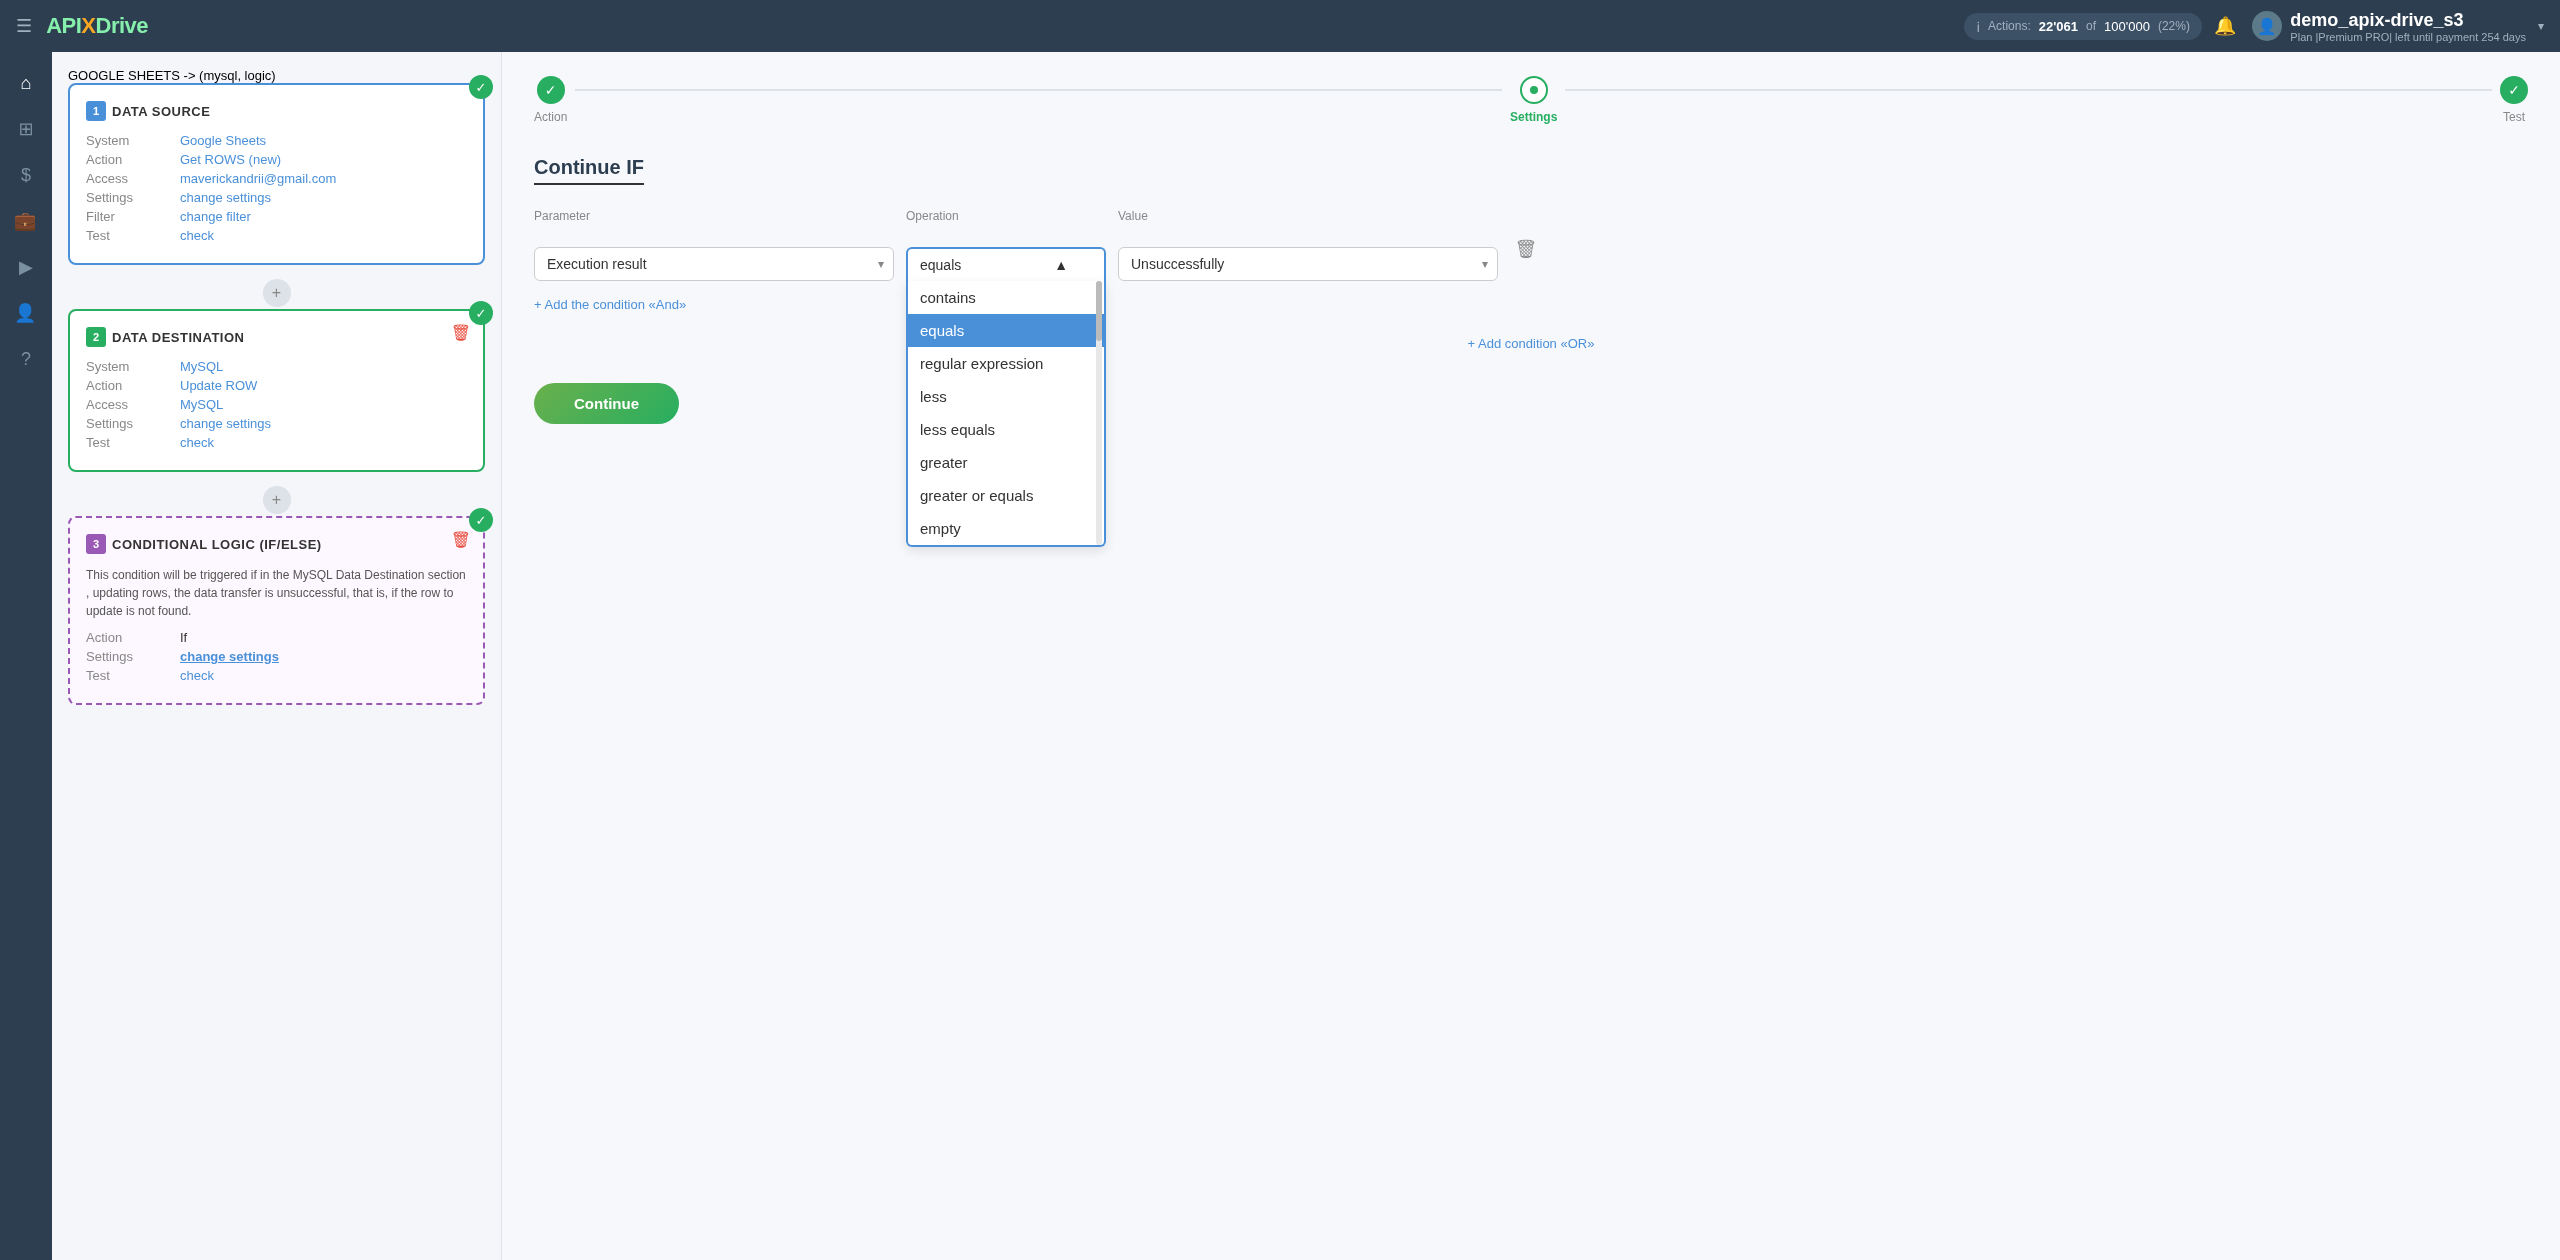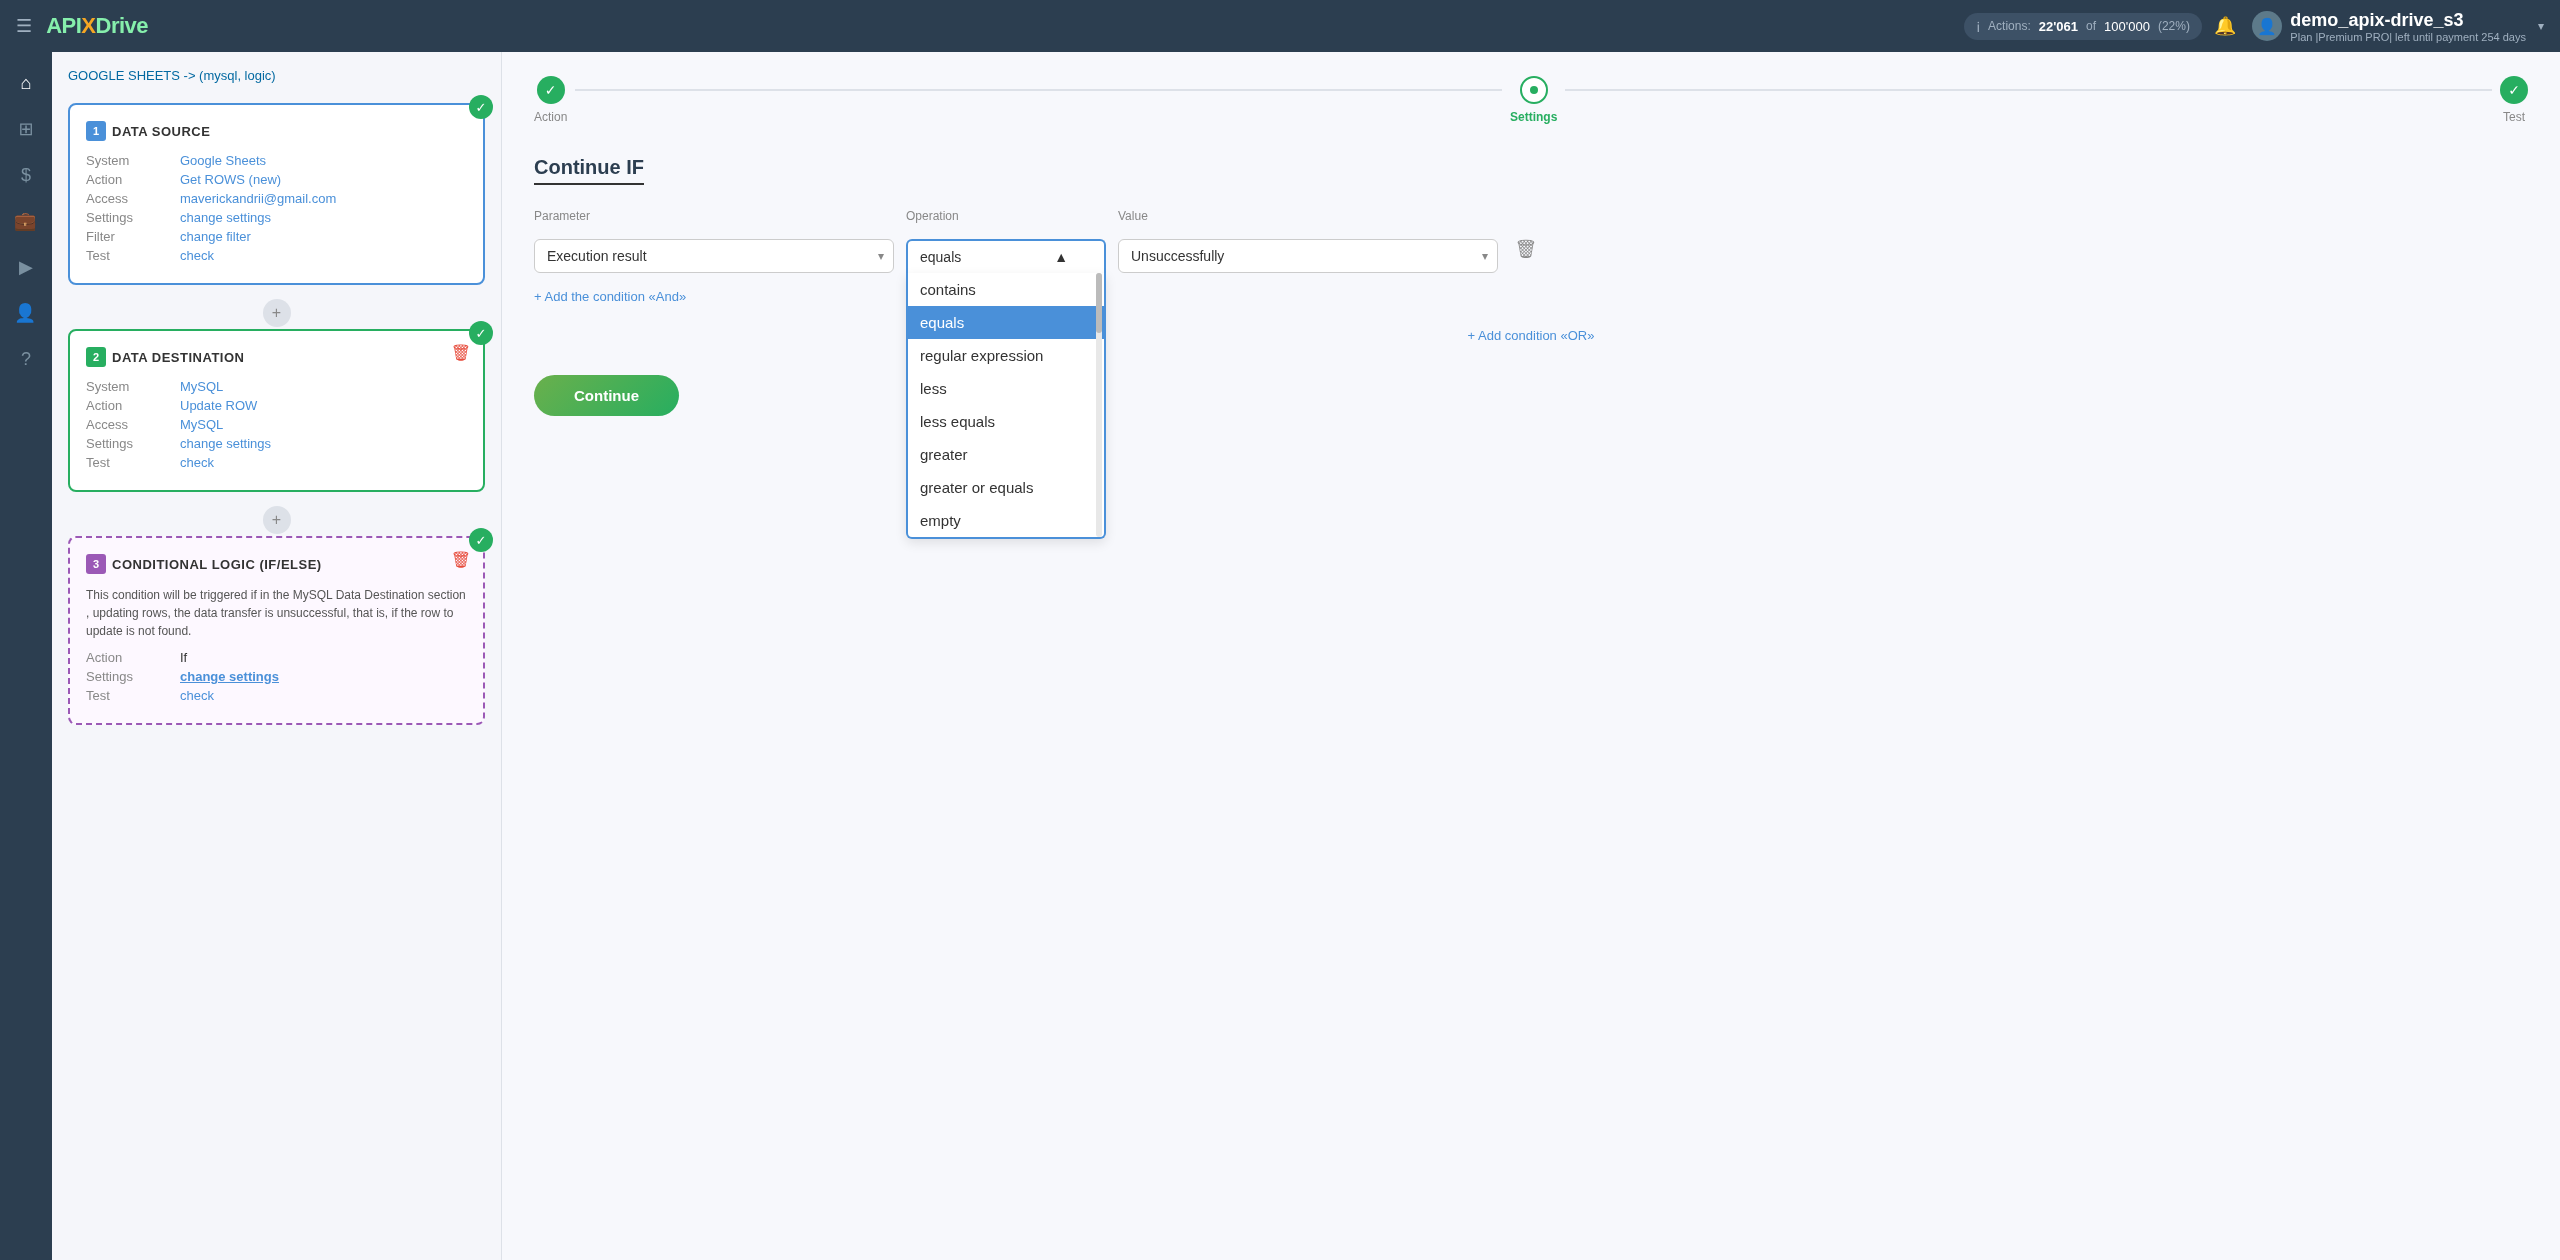--- a/index.html
+++ b/index.html
@@ -80,22 +80,22 @@
     .left-panel {
       width: 450px;
       background: #f5f6fa;
       border-right: 1px solid #dde1e8;
       overflow-y: auto;
       padding: 16px;
       flex-shrink: 0;
     }
     .breadcrumb {
       font-size: 13px;
-      color: #0369a1;
-      margin-bottom: 20px;
+      color: #000000;
+      margin-bottom: 0;
     }
 
     
     .card {
       border-radius: 8px;
       padding: 16px;
       margin-bottom: 12px;
       position: relative;
     }
     .card-blue {
@@ -221,21 +221,21 @@
       padding-bottom: 4px;
       display: inline-block;
     }
 
     .condition-row {
       display: flex;
       align-items: flex-start;
       gap: 12px;
       margin-bottom: 16px;
     }
-    .condition-col { display: flex; flex-direction: column; gap: 12px; }
+    .condition-col { display: flex; flex-direction: column; gap: 20px; }
     .condition-col-label { font-size: 12px; color: #888; margin-bottom: 4px; }
 
     
     .dropdown-wrapper { position: relative; }
     .dropdown-select {
       appearance: none;
       border: 1px solid #ccc;
       border-radius: 6px;
       padding: 8px 36px 8px 12px;
       font-size: 14px;

